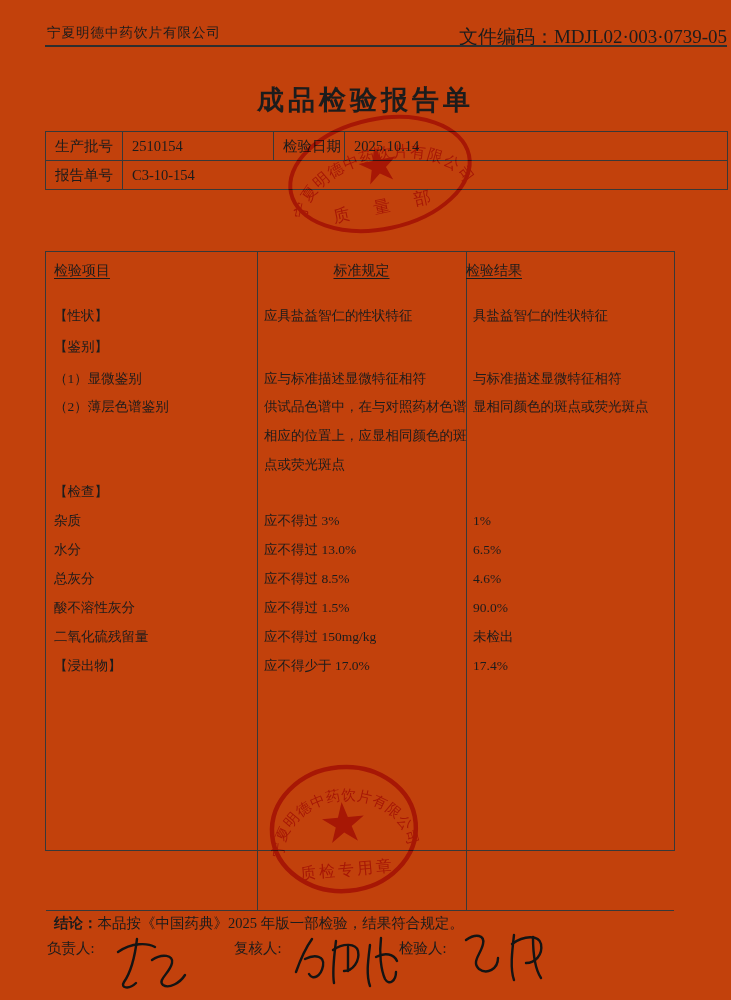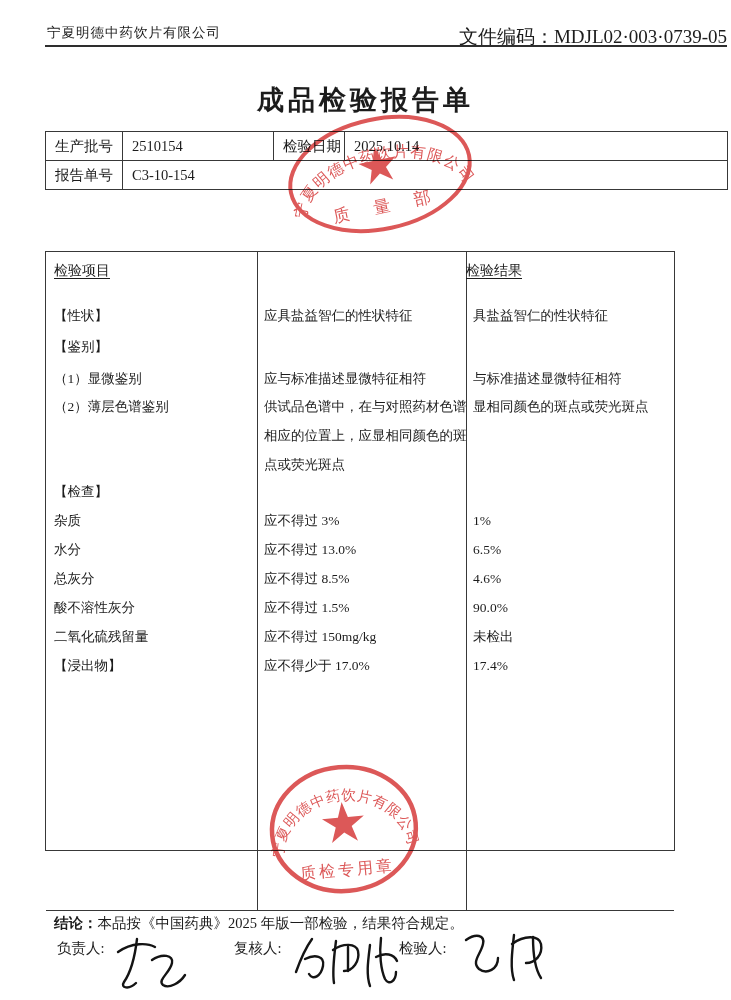--- a/index.html
+++ b/index.html
@@ -1,17 +1,17 @@
 <!DOCTYPE html>
 <html><head>
 <meta charset="utf-8">
 <style>
   html,body{margin:0;padding:0;background:#888;}
   .page{
-    position:relative;width:731px;height:1000px;background:#ffffff;
+    position:relative;width:731px;height:1000px;background:#c2410c;
     font-family:"Liberation Serif","DejaVu Serif",serif;color:#1c1c1c;
     overflow:hidden;margin:0 auto;
   }
   .abs{position:absolute;}
   
   .hdr-company{top:24px;left:47px;font-size:13.5px;letter-spacing:1px;}
   .hdr-code{top:24px;right:4px;font-size:19px;}
   .hdr-rule{top:45px;left:45px;width:682px;height:0;border-top:2.4px solid #2e2e2e;}
   
   .title{top:82px;left:0;width:100%;text-align:center;font-size:27px;font-weight:bold;letter-spacing:4px;}
@@ -28,21 +28,21 @@
   .mh1{left:8px;} .mh2{left:211px;width:209px;text-align:center;} .mh3{left:420px;width:208px;text-align:left;}
   .mrow{position:absolute;left:0;width:100%;font-size:13.5px;line-height:29px;}
   .mrow .cell{position:absolute;top:0;}
   .c1{left:8px;width:198px;}
   .c2{left:218px;width:208px;}
   .c3{left:427px;width:196px;}
   .concl{position:absolute;top:662px;left:8px;font-size:14.5px;white-space:nowrap;}
   .concl b{font-weight:bold;}
   
   .sig-label{font-size:14.5px;}
-  .sl1{top:939px;left:47px;margin-left:10px;} .sl2{top:939px;left:234px;} .sl3{top:939px;left:399px;}
+  .sl1{top:939px;left:47px;} .sl2{top:939px;left:234px;} .sl3{top:939px;left:399px;}
   .sigsvg{position:absolute;}
   
   .stamp{position:absolute;mix-blend-mode:multiply;opacity:.85;}
 </style>
 </head>
 <body>
 
 <div class="page">
 
   <div class="abs hdr-company">宁夏明德中药饮片有限公司</div>
@@ -70,20 +70,21 @@
       <td colspan="3">C3-10-154</td>
     </tr>
   </tbody>
     </table>
 
   <div class="abs main">
     <div class="vline v1"></div>
     <div class="vline v2"></div>
 
     <div class="mhead mh1"><span>检验项目</span></div>
+    <div class="mhead mh2"><span>标准规定</span></div>
     <div class="mhead mh3"><span>检验结果</span></div>
 
     <div class="mrow" style="top:49px">
       <div class="cell c1">【性状】</div>
       <div class="cell c2">应具盐益智仁的性状特征</div>
       <div class="cell c3">具盐益智仁的性状特征</div>
     </div>
     <div class="mrow" style="top:80px">
       <div class="cell c1">【鉴别】</div>
       <div class="cell c2"></div>

